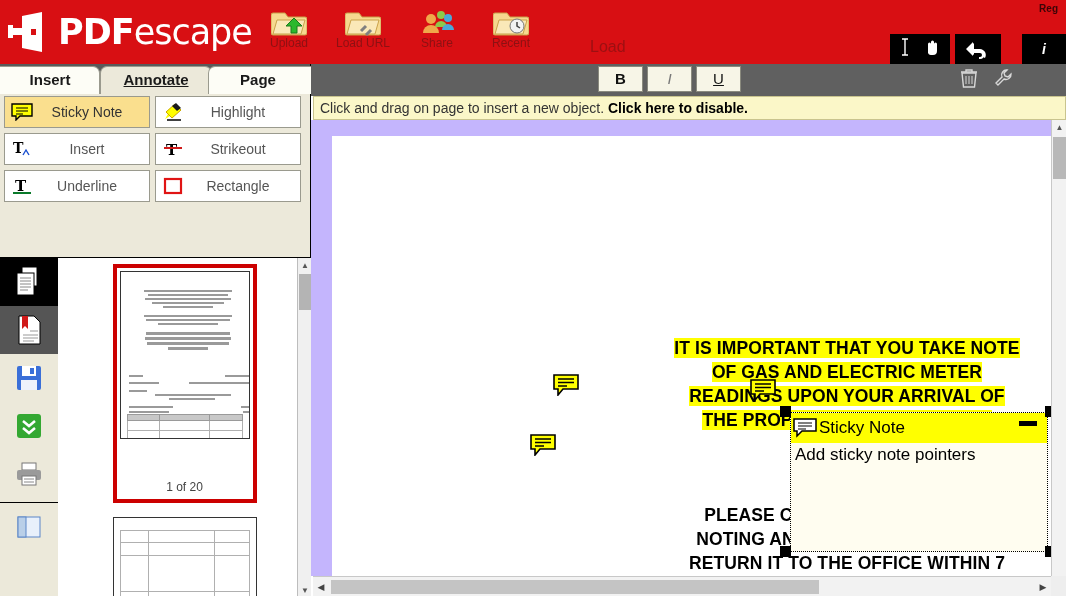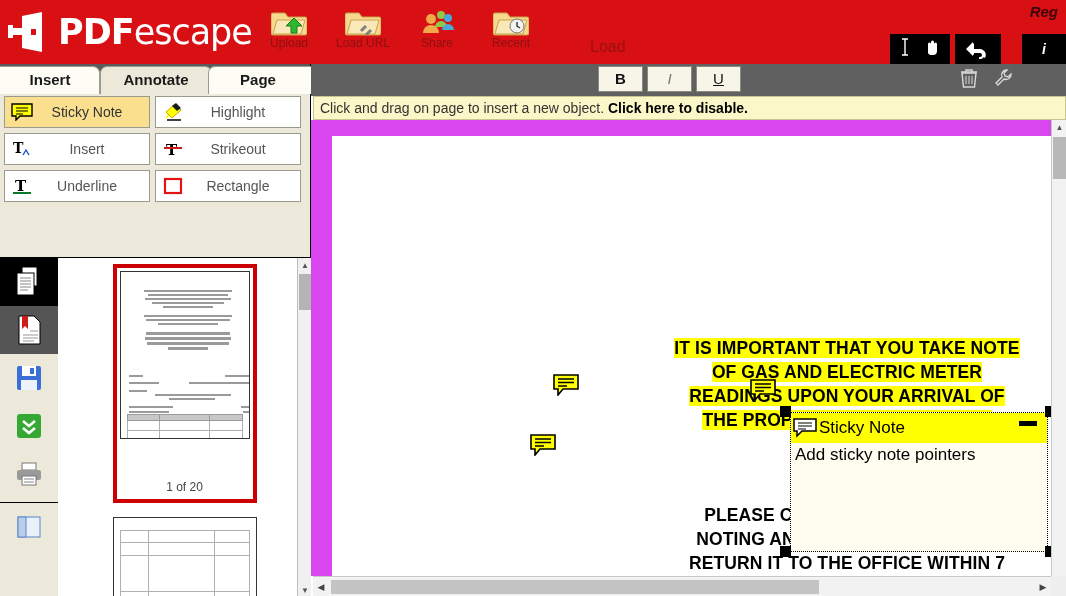--- a/index.html
+++ b/index.html
@@ -38,21 +38,21 @@
     font-size: 12px; color: #8c1113; margin-top: -4px;
     font-family: "Liberation Sans", sans-serif;
   }
 
   .view-label {
     position: absolute; left: 590px; top: 38px;
     font-size: 16px; color: #9c1012;
   }
   .reg-label {
     position: absolute; right: 8px; top: 3px;
-    font-size: 15px; font-weight: bold; color: #3d0507; font-style: italic;
+    font-size: 10px; font-weight: bold; color: #3d0507;
   }
 
   .zoomgroup {
     position: absolute; left: 630px; top: 34px;
     height: 30px; background: #000; display: flex; align-items: center;
     padding: 0 6px;
   }
   .zoomgroup .zb {
     color: #fff; font-size: 13px; padding: 4px 14px; cursor: pointer;
   }
@@ -77,21 +77,21 @@
   }
   .tabs { position: relative; height: 30px; background: #5a5a5a; }
   .tab {
     position: absolute; top: 2px; height: 28px; line-height: 26px;
     background: #fdfdf6; border: 1px solid #9a9a8e; border-bottom: none;
     border-radius: 7px 7px 0 0;
     font-size: 15px; font-weight: bold; color: #1a1a1a;
     text-align: center; cursor: pointer;
   }
   .tab.t1 { left: -10px; width: 110px; padding-left: 10px; }
-  .tab.t2 { left: 100px; width: 112px; background: #ece9da; }
+  .tab.t2 { left: 100px; width: 112px; background: #ece9da; text-decoration: underline; }
   .tab.t3 { left: 208px; width: 112px; padding-right: 12px; }
 
   .toolgrid {
     position: absolute; left: 4px; top: 32px; width: 303px;
     display: grid; grid-template-columns: 146px 146px; gap: 5px 5px;
   }
   .toolbtn {
     height: 32px; background: #fff; border: 1px solid #9a9a8e;
     display: flex; align-items: center; cursor: pointer;
   }
@@ -174,21 +174,21 @@
 
   .notice {
     position: absolute; left: 313px; top: 96px; width: 753px; height: 24px;
     background: #fbf7c8; border: 1px solid #c9c48e;
     font-size: 14px; color: #333; line-height: 22px; padding-left: 6px;
   }
   .notice b { color: #000; }
 
   .canvaswrap {
     position: absolute; left: 311px; top: 120px; width: 755px; height: 456px;
-    background: #d946ef; overflow: hidden;
+    background: #c4b5fd; overflow: hidden;
   }
   .pagecanvas {
     position: absolute; left: 21px; top: 16px; width: 725px; height: 452px;
     background: #fff;
   }
 
   .doctext {
     position: absolute; font-family: "Liberation Sans", sans-serif;
     font-weight: bold; font-size: 17.5px; color: #000;
     text-align: center; line-height: 24px; letter-spacing: 0.1px;

